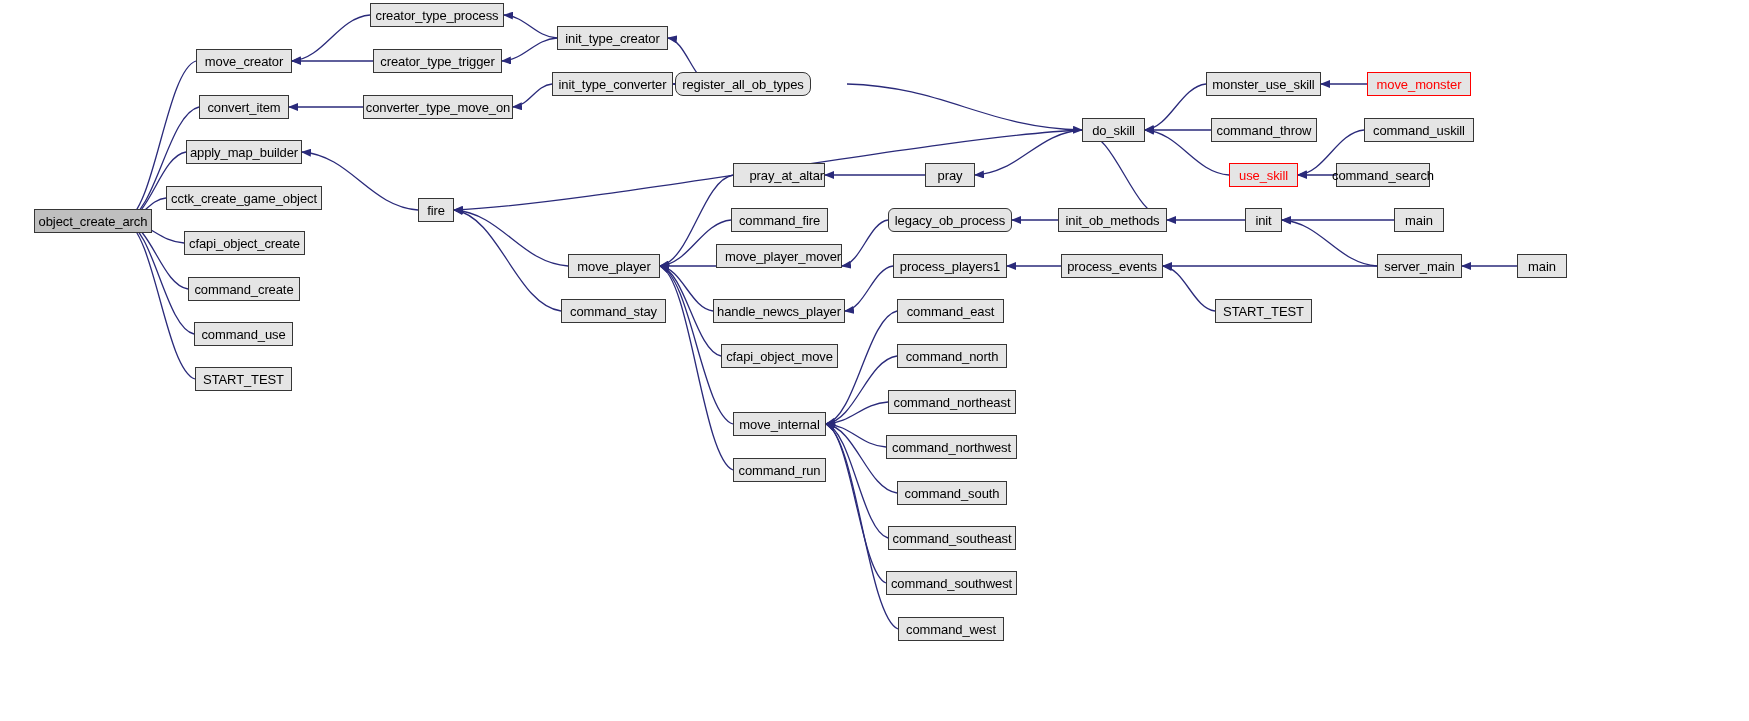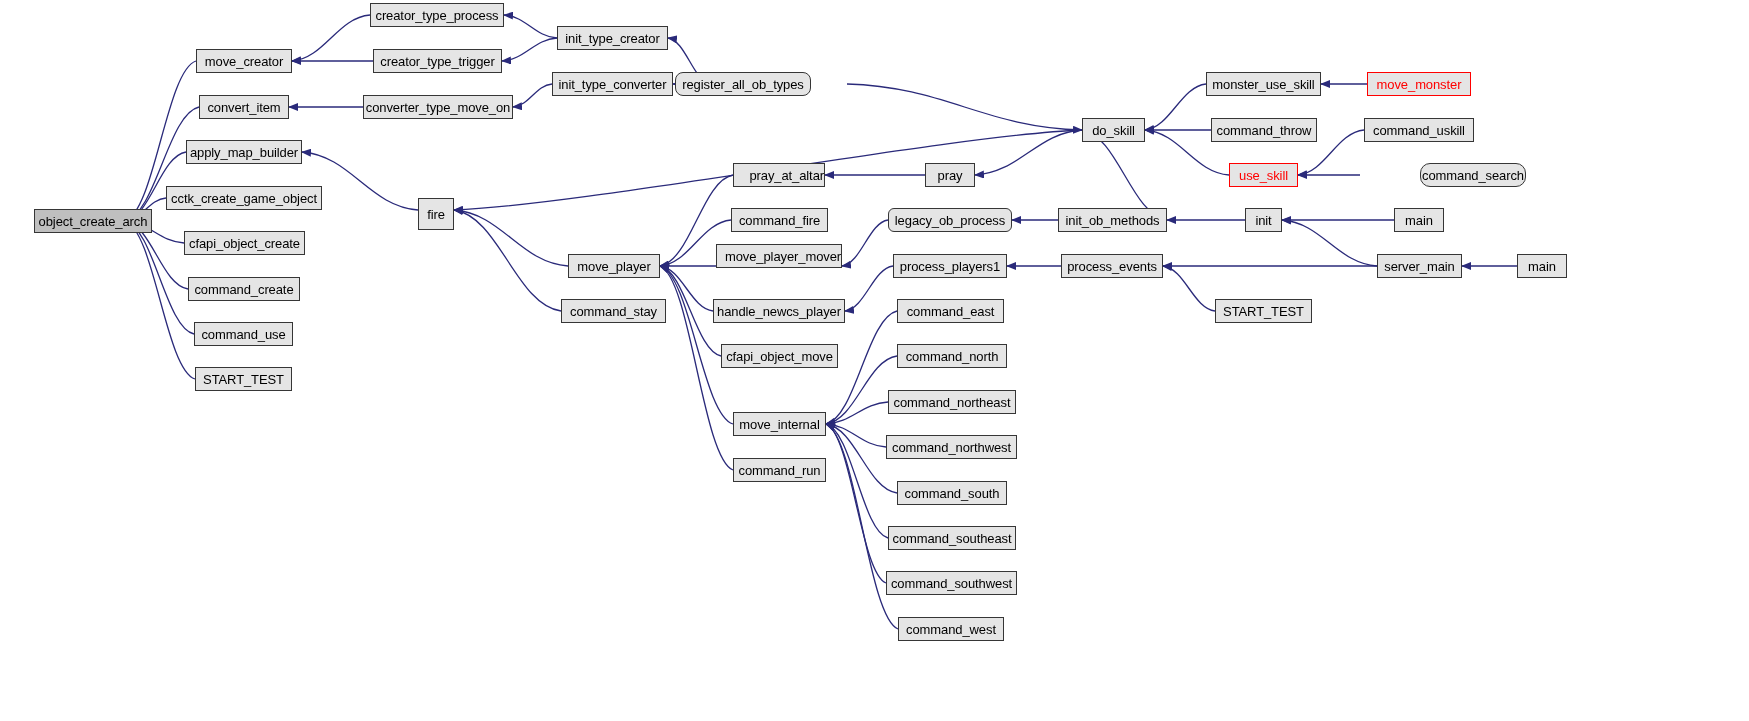--- a/index.html
+++ b/index.html
@@ -111,21 +111,21 @@
       </div>
       <div class="node" style="left: 370px; top: 3px; width: 134px; height: 24px;">
         <span class="lbl">creator_type_process</span>
       </div>
       <div class="node" style="left: 373px; top: 49px; width: 129px; height: 24px;">
         <span class="lbl">creator_type_trigger</span>
       </div>
       <div class="node" style="left: 363px; top: 95px; width: 150px; height: 24px;">
         <span class="lbl">converter_type_move_on</span>
       </div>
-      <div class="node" style="left: 418px; top: 198px; width: 36px; height: 32px; align-items: center;">
+      <div class="node" style="left: 418px; top: 198px; width: 36px; height: 24px; align-items: center;">
         <span class="lbl">fire</span>
       </div>
       <div class="node" style="left: 557px; top: 26px; width: 111px; height: 24px;">
         <span class="lbl">init_type_creator</span>
       </div>
       <div class="node" style="left: 552px; top: 72px; width: 121px; height: 24px;">
         <span class="lbl">init_type_converter</span>
       </div>
       <div class="node" style="left: 568px; top: 254px; width: 92px; height: 24px;">
         <span class="lbl">move_player</span>
@@ -213,21 +213,21 @@
       </div>
       <div class="node" style="left: 1215px; top: 299px; width: 97px; height: 24px;">
         <span class="lbl">START_TEST</span>
       </div>
       <div class="node redge" style="left: 1367px; top: 72px; width: 104px; height: 24px;">
         <span class="lbl">move_monster</span>
       </div>
       <div class="node" style="left: 1364px; top: 118px; width: 110px; height: 24px;">
         <span class="lbl">command_uskill</span>
       </div>
-      <div class="node" style="left: 1420px; top: 163px; width: 106px; height: 24px; border-radius: 10px;">
+      <div class="node" style="left: 1336px; top: 163px; width: 94px; height: 24px;">
         <span class="lbl">command_search</span>
       </div>
       <div class="node" style="left: 1394px; top: 208px; width: 50px; height: 24px;">
         <span class="lbl">main</span>
       </div>
       <div class="node" style="left: 1377px; top: 254px; width: 85px; height: 24px;">
         <span class="lbl">server_main</span>
       </div>
       <div class="node" style="left: 1517px; top: 254px; width: 50px; height: 24px;">
         <span class="lbl">main</span>

